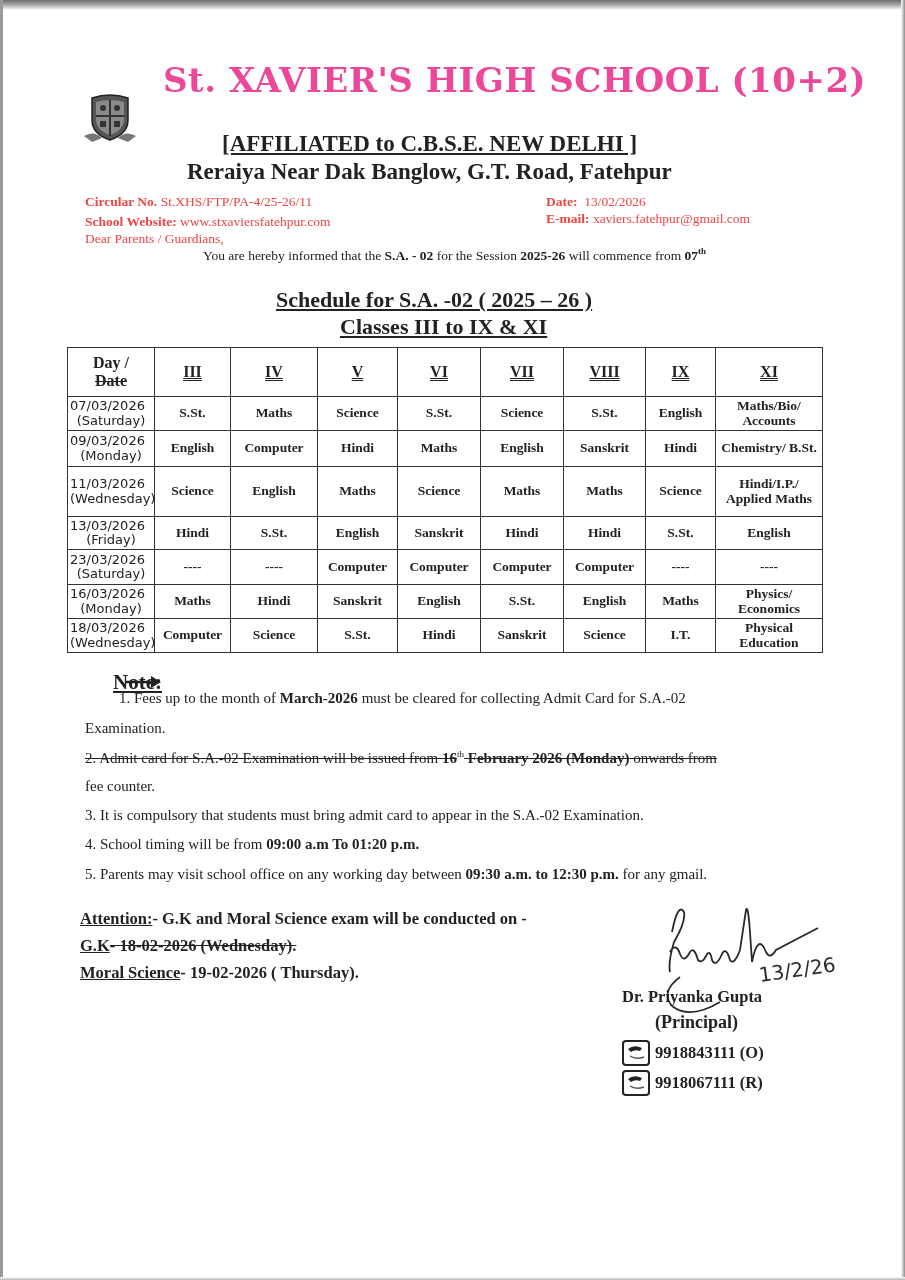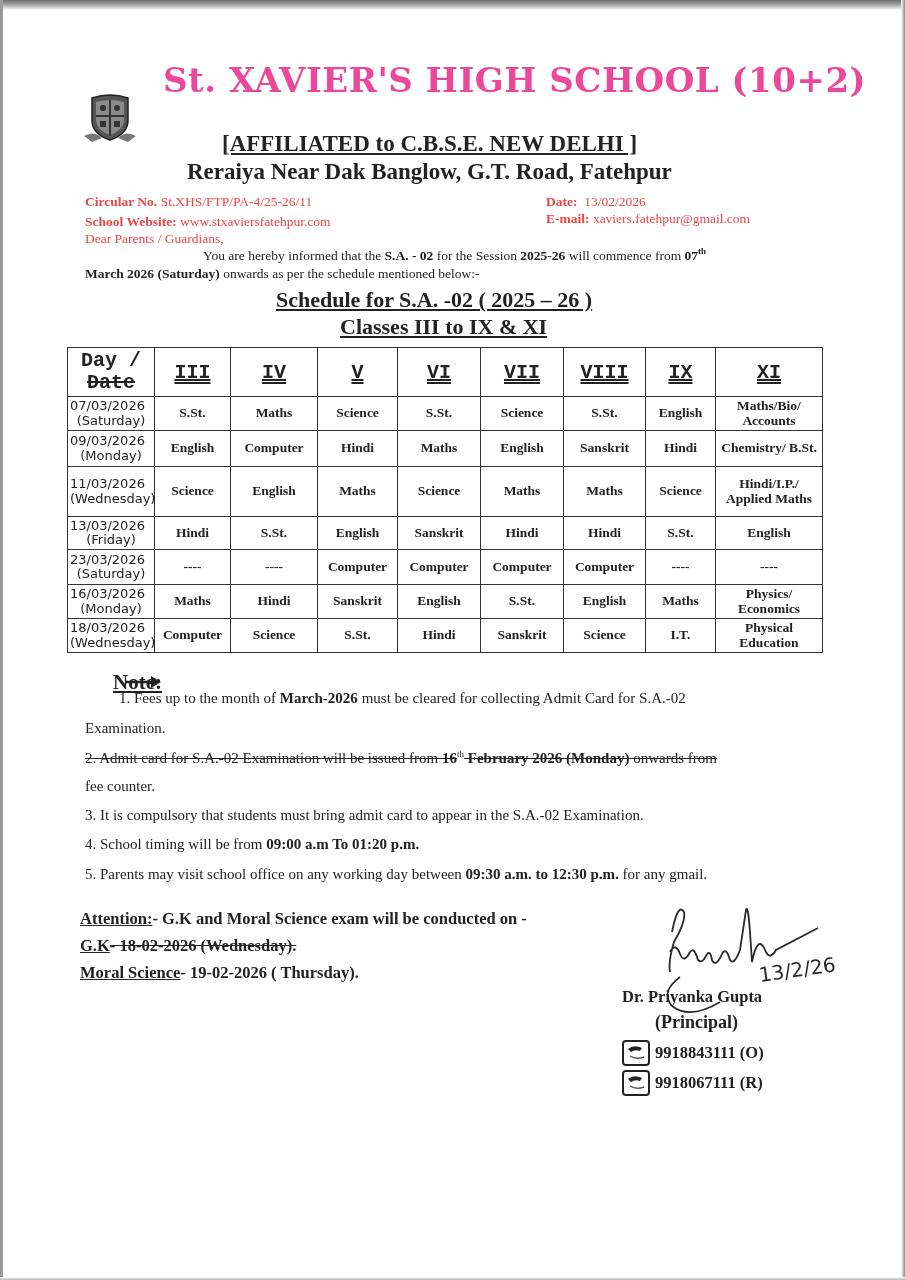--- a/index.html
+++ b/index.html
@@ -49,21 +49,21 @@
 
     table.timetable {
       position: absolute; left: 67px; top: 347px; width: 755px;
       border-collapse: collapse; table-layout: fixed;
       font-family: "Liberation Serif", serif; font-size: 13.5px; font-weight: bold; color: #222;
     }
     table.timetable th, table.timetable td {
       border: 1.5px solid #333; text-align: center; vertical-align: middle; padding: 0 2px; line-height: 1.05;
     }
     table.timetable th {
-      height: 48px; font-family: Liberation Mono, monospace; font-size: 20px; font-weight: bold;
+      height: 48px; font-family: Liberation Serif, serif; font-size: 16px; font-weight: bold;
     }
     table.timetable th span.cls { text-decoration: underline double; }
     table.timetable td.date {
       font-family: "DejaVu Sans", sans-serif; font-weight: normal; font-size: 13px; text-align: left; padding-left: 2px; line-height: 1.08;
     }
     table.timetable td.date .day { display: block; text-align: center; }
     table.timetable td.date .d { display: block; }
     .h-day { display: block; line-height: 1.1; }
 
     .note-label {
@@ -128,23 +128,20 @@
   <b>School Website:</b> <span>www.stxaviersfatehpur.com</span>
 </div>
 <div class="meta-line" style="left:546px; top:211px;">
   <b>E-mail:</b> <span>xaviers.fatehpur@gmail.com</span>
 </div>
 <div class="meta-line" style="left:85px; top:231px; font-weight:normal;">Dear Parents / Guardians,</div>
 
 <div class="intro">
   <div style="padding-left:118px;">
     <span>You are hereby informed that the </span><b>S.A. - 02</b><span> for the Session </span><b>2025-26</b><span>  will commence from </span><b>07</b><sup>th</sup>
-  </div>
-  <div style="margin-top:2px;">
-    <b>March 2026 (Saturday)</b><span> onwards as per the schedule mentioned below:-</span>
   </div>
 </div>
 
 <div class="schedule-title">Schedule for S.A.  -02 ( 2025 – 26 )</div>
 <div class="schedule-subtitle">Classes III to IX &amp; XI</div>
 
 <table class="timetable">
   <colgroup>
     <col style="width:87px">
       <col style="width:76px">

